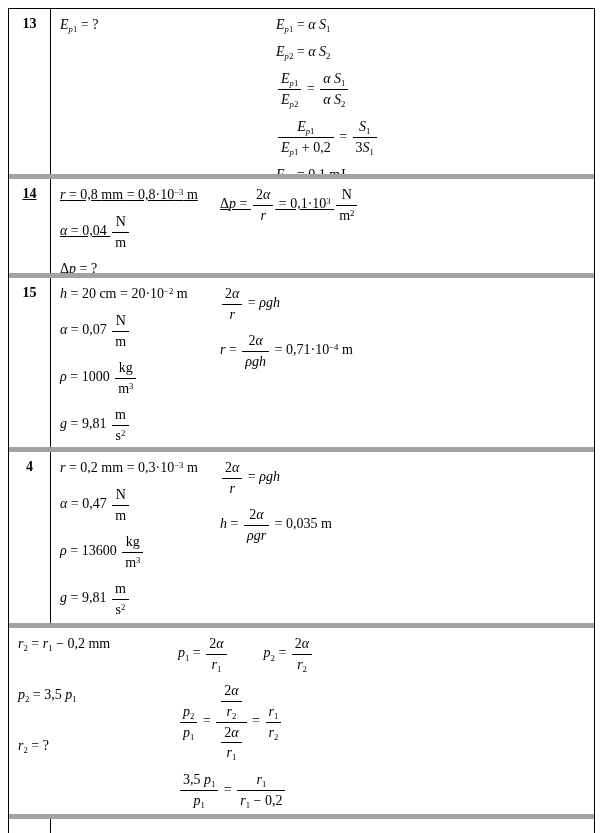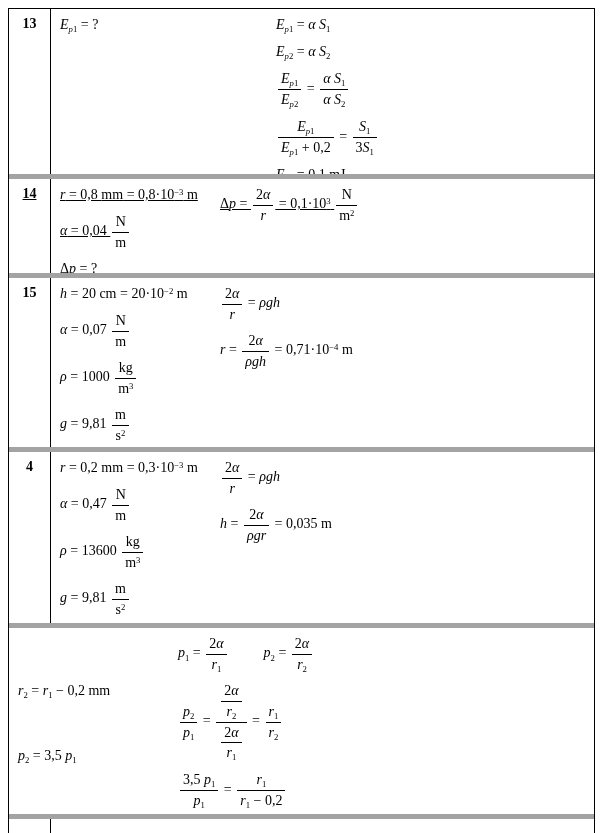--- a/index.html
+++ b/index.html
@@ -49,21 +49,21 @@
     display: flex;
     padding: 7px 4px 0 9px;
     box-sizing: border-box;
   }
   .given { width: 160px; flex-shrink: 0; }
   .solution { flex: 1; }
   .row:nth-of-type(1) .solution { padding-left: 56px; }
   .row:nth-of-type(5) .solution { padding-left: 0; }
   .mline { margin-bottom: 9px; min-height: 18px; }
   .row:nth-of-type(1) .given .mline { margin-bottom: 13px; }
-  .row:nth-of-type(5) .given .mline { margin-bottom: 33px; margin-top: 47px; }
+  .row:nth-of-type(5) .given .mline { margin-bottom: 33px; }
   .formula {
     font-size: 14px;
     white-space: pre;
     line-height: 1.25;
   }
   .formula .it { font-style: italic; }
   .formula .rm { font-style: normal; }
   .formula .up .it, .formula .up .rm { font-style: normal; }
   .formula .ss { line-height: 1; }
   .formula .sub { font-size: 0.62em; vertical-align: -0.38em; }

